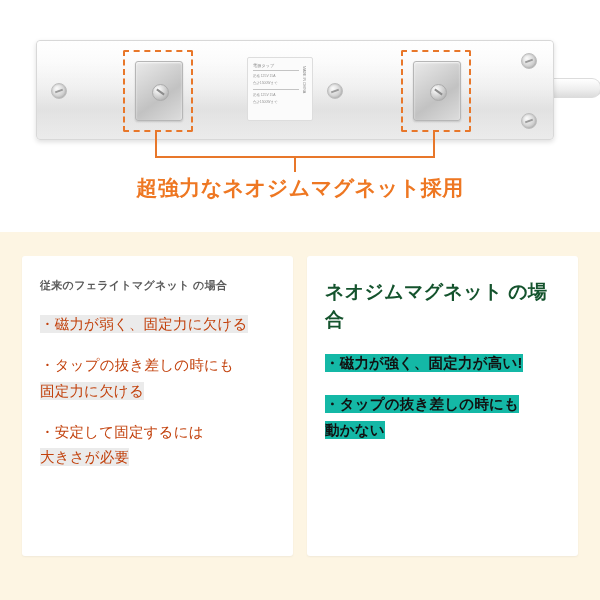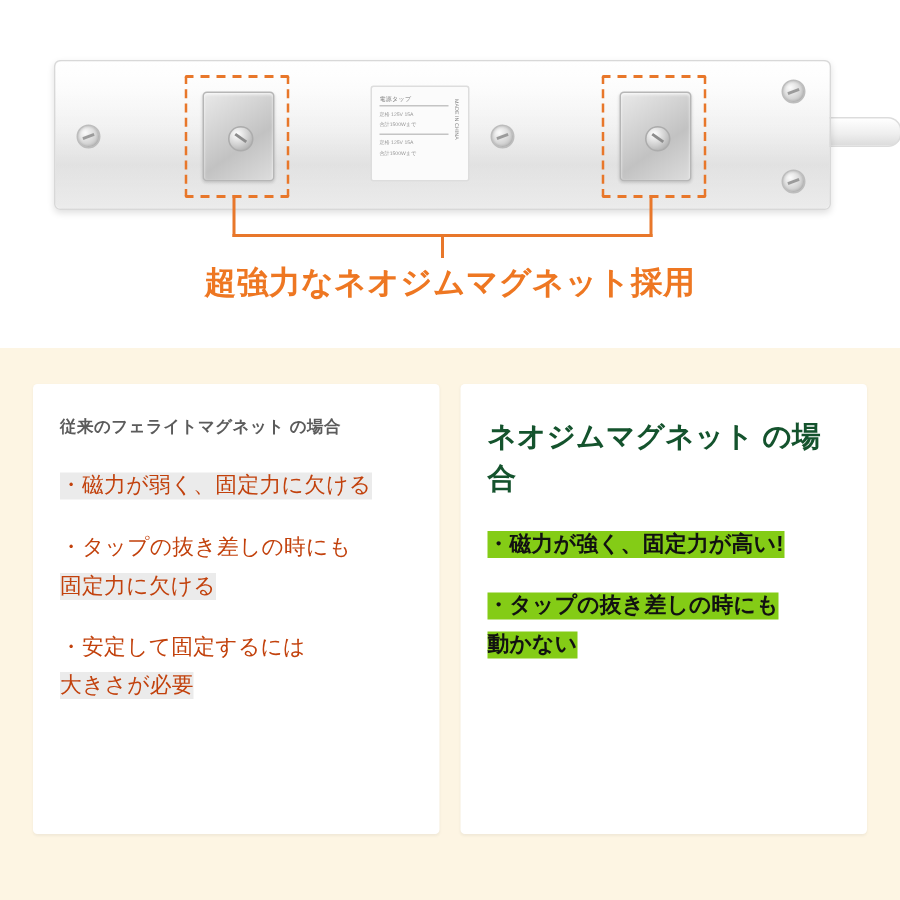--- a/index.html
+++ b/index.html
@@ -248,21 +248,21 @@
     letter-spacing: 0.2px;
   }
   .card.left .bullet { color: #c2410c; }
   .card.right .bullet { color: #111111; font-weight: bold; }
 
   .bullet .hl-grey {
     background: #ebebeb;
     padding: 1px 0;
   }
   .bullet .hl-yellow {
-    background: #84cc16;
+    background: #14b8a6;
     padding: 1px 0;
   }
   .bullet .ln { display: block; }
 </style>
 </head>
 <body>
 
 <div class="page">
 
   <div class="photo-section">

